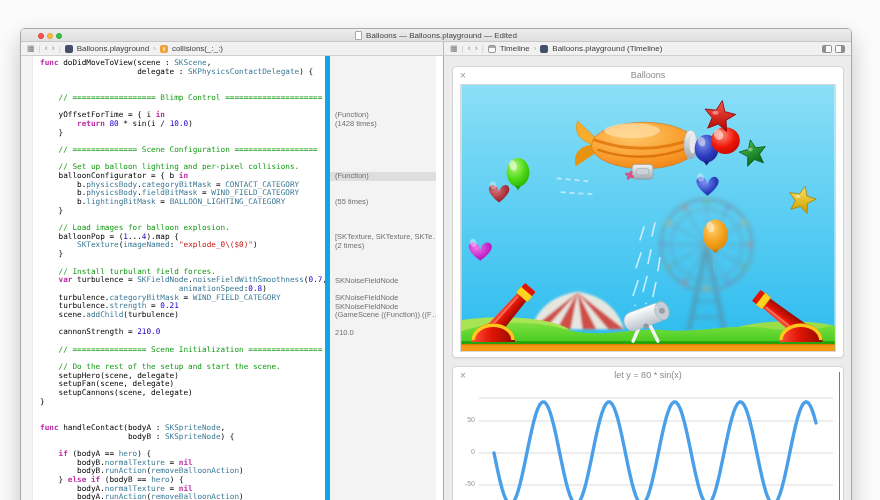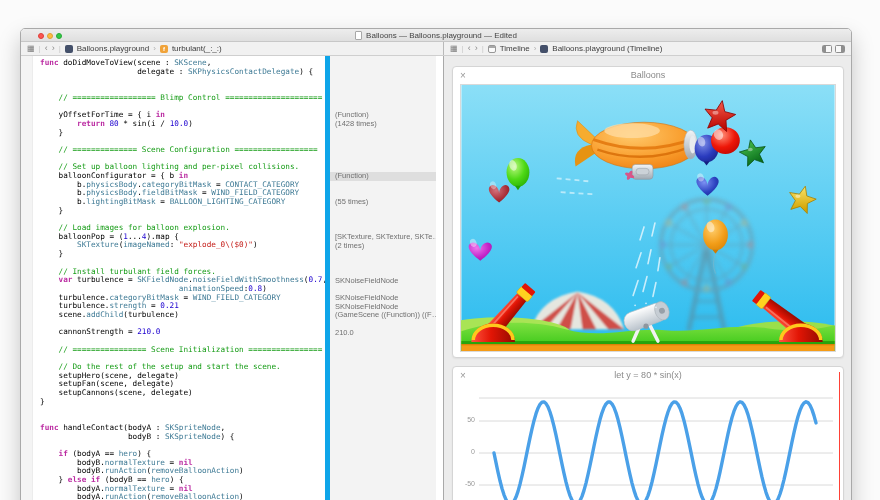--- a/index.html
+++ b/index.html
@@ -93,21 +93,21 @@
     <div class="jumpbar left">
       <span class="related-icon">▦</span>
       <span class="jb-sep">|</span>
       <span class="chev">‹</span>
       <span class="chev">›</span>
       <span class="jb-sep">|</span>
       <span class="ci ci-doc"></span>
       <span>Balloons.playground</span>
       <span class="crumb-sep">›</span>
       <span class="ci ci-fn">f</span>
-      <span>turbulant(_:_:)</span>
+      <span>collisions(_:_:)</span>
     </div>
     <div class="jumpbar right">
       <span class="related-icon">▦</span>
       <span class="jb-sep">|</span>
       <span class="chev">‹</span>
       <span class="chev">›</span>
       <span class="jb-sep">|</span>
       <span class="ci ci-timeline"></span>
       <span>Timeline</span>
       <span class="crumb-sep">›</span>

